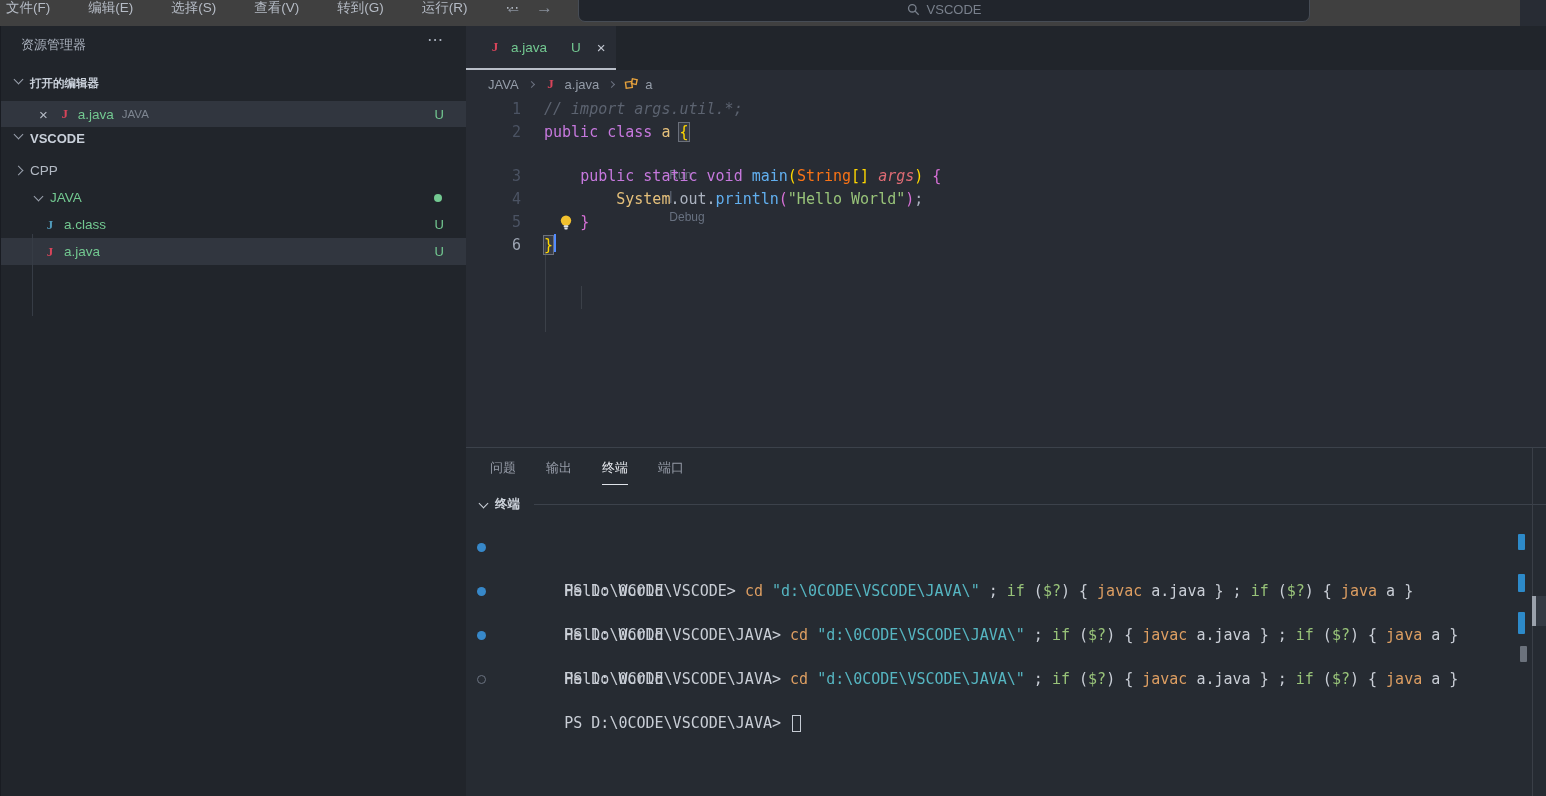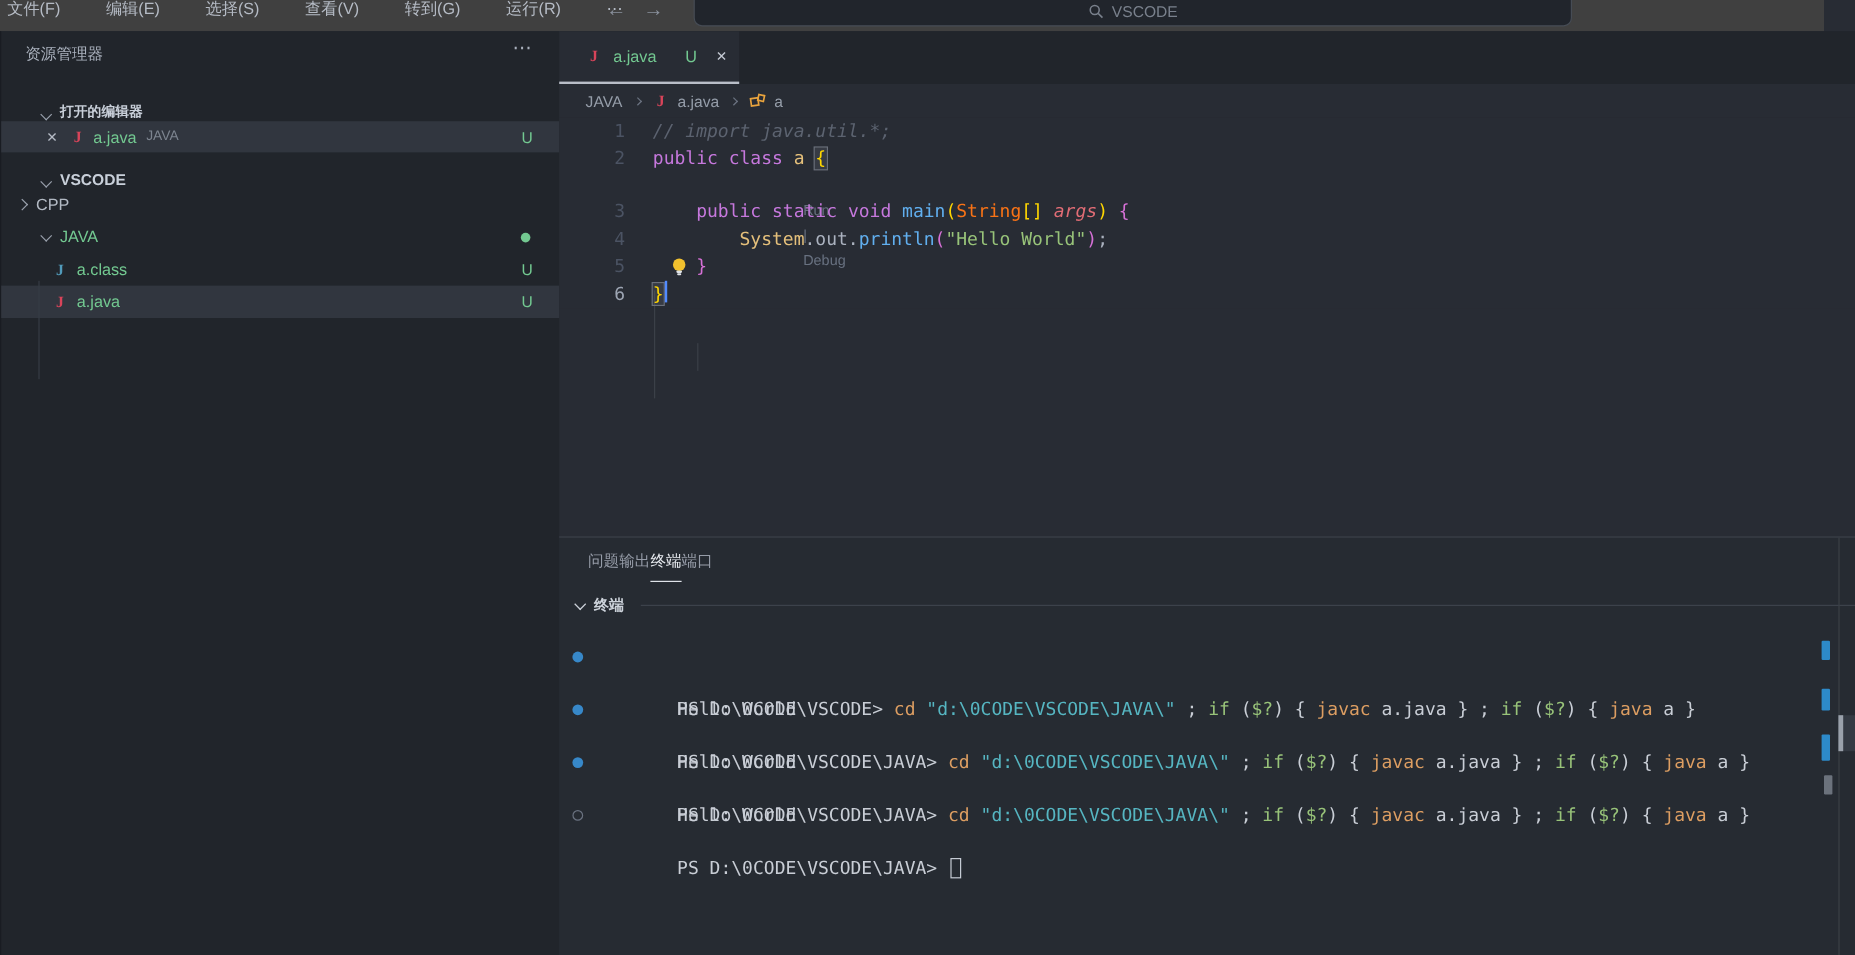--- a/index.html
+++ b/index.html
@@ -14,21 +14,21 @@
   .navarrows { position:absolute; left:505px; top:-2px; color:#8a919d; font-size:17px; display:flex; gap:14px; }
   .searchbox { position:absolute; left:578px; top:-10px; width:732px; height:32px; background:#21252c;
     border:1px solid #464c55; border-radius:7px; }
   .searchbox .inner { position:absolute; left:0; right:0; bottom:4px; display:flex; justify-content:center; align-items:center; gap:7px; color:#79808c; font-size:13px; }
 
   
   .sidebar { position:absolute; left:0; top:26px; width:466px; height:770px; background:#21252b; border-left:1px solid #191c22; }
   .sb-header { position:relative; height:36px; }
   .sb-title { position:absolute; left:20px; top:10px; color:#a9b0bc; font-size:13px; }
   .sb-more { position:absolute; right:22px; top:4px; color:#a9b0bc; font-size:16px; letter-spacing:1px; }
-  .sect-head { position:relative; height:25px; display:flex; align-items:flex-end; color:#c9d0da; font-weight:bold; font-size:11.5px;padding-left:20px; }
+  .sect-head { position:relative; height:25px; display:flex; align-items:flex-start; color:#c9d0da; font-weight:bold; font-size:11.5px; }
   .chev { display:inline-block; width:7px; height:7px; border-right:1.4px solid #9aa1ad; border-bottom:1.4px solid #9aa1ad; }
   .chev.down { transform:rotate(45deg); margin:0 8px 2px 14px; }
   .chev.right { transform:rotate(-45deg); margin:0 8px 0 14px; }
   .row { position:relative; height:27px; display:flex; align-items:center; font-size:13.5px; color:#b3bac4; }
   .row.sel { background:#31363f; }
   .ed-row { height:26px; }
   .close-x { margin-left:38px; margin-right:10px; color:#b6bcc6; font-size:15px; }
   .jicon { font-weight:bold; font-size:13px; font-family:"Liberation Serif","DejaVu Serif",serif; width:14px; text-align:center; }
   .jicon.red { color:#d8445a; }
   .jicon.blue { color:#519aba; }
@@ -72,21 +72,21 @@
   .t-type { color:#f97316; }
   .t-arg { color:#e06c75; font-style:italic; }
   .t-str { color:#98c379; }
   .t-fg { color:#abb2bf; }
   .t-b1 { color:#ffd700; }
   .t-b2 { color:#d670d6; }
   .t-b1m { color:#ffd700; outline:1px solid #6b707b; background:rgba(108,113,128,.22); }
 
   
   .panel { position:absolute; left:466px; top:447px; width:1080px; height:349px; background:#262b32; border-top:1px solid #3c424b; }
-  .ptabs { display:flex; margin-left:24px; padding-top:11px; font-size:13px; color:#969ca8; }
+  .ptabs { display:flex; gap:30px; margin-left:24px; padding-top:11px; font-size:13px; color:#969ca8; }
   .ptabs .ptab { padding-bottom:7px; }
   .ptabs .ptab.active { color:#e7eaef; border-bottom:1.5px solid #dfe3e9; }
   .psect { display:flex; align-items:center; height:30px; margin-top:4px; color:#ccd2da; font-weight:bold; font-size:12.5px; }
   .psect .chev.down { border-color:#ccd2da; }
   .psect .rule { flex:1; height:1px; background:#3c424b; margin-left:14px; }
   .term { position:relative; margin-top:17px; font-family:"DejaVu Sans Mono","Liberation Mono",monospace; font-size:15px; }
   .tline { position:relative; height:22px; line-height:22px; white-space:pre; padding-left:26px; color:#c9ced6; }
   .bullet { position:absolute; left:11px; top:7px; width:9px; height:9px; border-radius:50%; }
   .bullet.run { background:#3788c9; }
   .bullet.idle { background:transparent; border:1.6px solid #6a7280; }
@@ -202,21 +202,21 @@
         </svg>
       <span>a</span>
     </div>
 
     <div class="code">
       <div class="iguide1"></div>
       <div class="iguide2"></div>
 
       <div class="cline">
         <span class="lnum">1</span>
-        <span class="ccontent"><span class="t-comment">// import java.util.*;</span></span>
+        <span class="ccontent"><span class="t-comment">// import args.util.*;</span></span>
       </div>
       <div class="cline">
         <span class="lnum">2</span>
         <span class="ccontent"><span class="t-kw">public</span><span class="t-fg"> </span><span class="t-kw">class</span><span class="t-fg"> </span><span class="t-cls">a</span><span class="t-fg"> </span><span class="t-b1m">{</span></span>
       </div>
       <div class="cline lensrow">
         <span class="lnum"></span>
         <span class="lens">
           <span>Run</span>
           <span>|</span>

